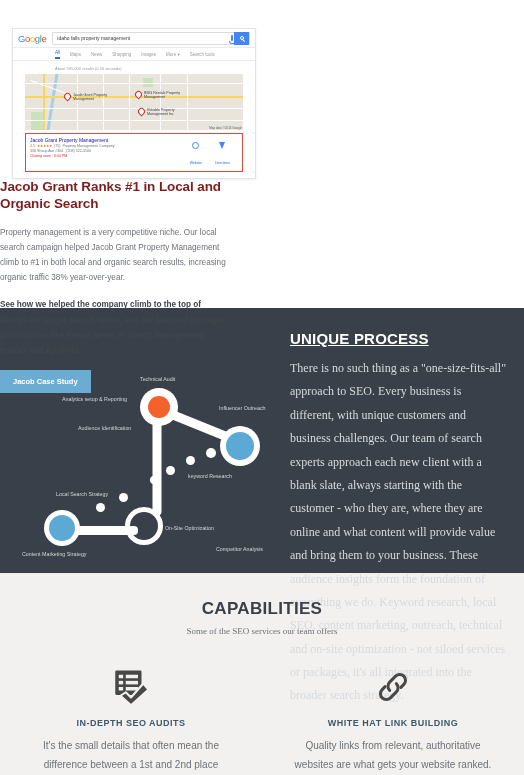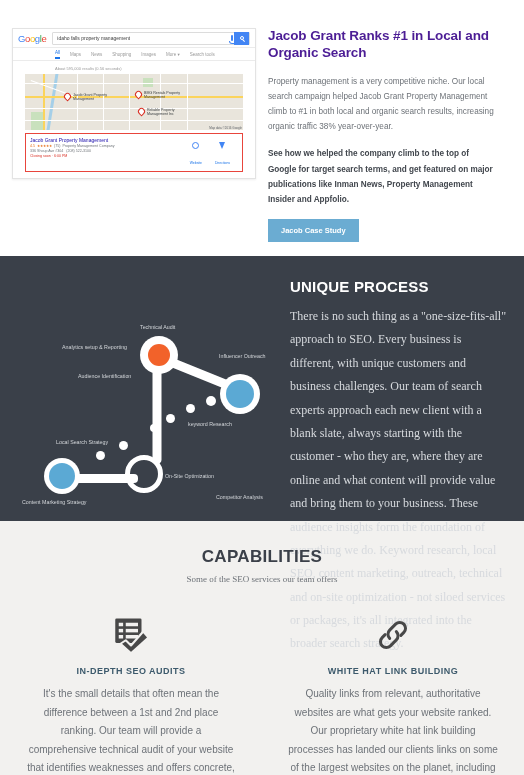--- a/index.html
+++ b/index.html
@@ -7,24 +7,25 @@
     width: 524px;
     height: 775px;
     background: #ffffff;
     font-family: "Liberation Sans", sans-serif;
     overflow: hidden;
   }
   .page { width: 524px; height: 775px; position: relative; }
 
   
   .case-study {
-    height: 256px;
+    height: 308px;
     background: #ffffff;
     display: flex;
     padding: 28px 0 0 0;
+    flex-direction: column;
   }
   .cs-left { width: 268px; padding-left: 12px; }
   .cs-right { width: 244px; padding-right: 14px; }
 
   
   .serp {
     width: 244px;
     border: 1px solid #e3e3e3;
     background: #ffffff;
     box-shadow: 0 1px 2px rgba(0,0,0,.07);
@@ -127,21 +128,21 @@
   }
   .lp-act .tri { width:0;height:0;border-left:3.5px solid transparent;border-right:3.5px solid transparent;
     border-top:7px solid #4285F4;margin:0 auto 1px auto;}
   .lp-act span { font-size:3.4px;color:#1a73e8; }
 
   
   .cs-h {
     font-size: 13.5px;
     line-height: 1.25;
     font-weight: 700;
-    color: #4c1d95;
+    color: #7f1d1d;
     margin-bottom: 12px;
     letter-spacing: -.1px;
   }
   .cs-p {
     font-size: 8.2px;
     line-height: 1.85;
     color: #6d7278;
     margin-bottom: 12px;
   }
   .cs-p.strong { color:#41464d; font-weight:600; }
@@ -165,20 +166,21 @@
     padding-top: 22px;
   }
   .pr-left { width: 290px; position: relative; }
   .pr-right { width: 234px; padding-right: 16px; }
   .pr-h {
     color: #ffffff;
     font-size: 15px;
     font-weight: 700;
     letter-spacing: .2px;
     margin-bottom: 10px;
+    text-decoration: underline;
   }
   .pr-p {
     color: #d7dade;
     font-size: 12px;
     line-height: 1.95;
     font-family: Liberation Serif, serif;
   }
   .diagram { position:absolute; inset:0; }
   .diagram .lbl {
     position:absolute;

